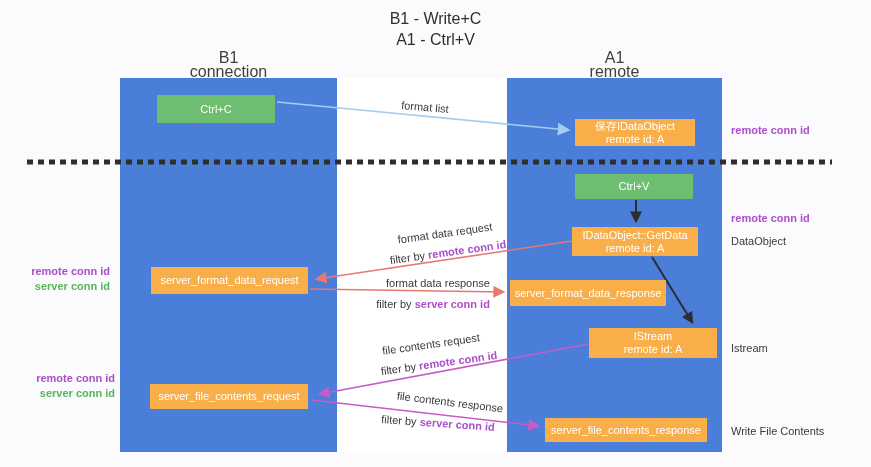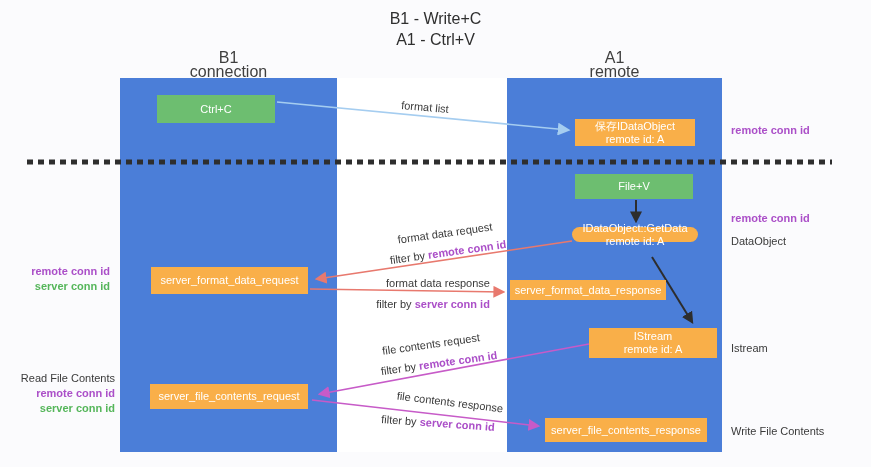--- a/index.html
+++ b/index.html
@@ -98,38 +98,38 @@
   <div class="box green" style="left:157px;top:95px;width:118px;height:28px;">
     <span>Ctrl+C</span>
   </div>
 
   <div class="box orange" style="left:575px;top:119px;width:120px;height:27px;">
     <span>保存IDataObject</span>
     <span>remote id: A</span>
   </div>
 
   <div class="box green" style="left:575px;top:174px;width:118px;height:25px;">
-    <span>File+V</span>
+    <span>Ctrl+V</span>
   </div>
 
-  <div class="box orange" style="left:572px;top:227px;width:126px;height:15px;border-radius:12px;">
+  <div class="box orange" style="left:572px;top:227px;width:126px;height:29px;">
     <span>IDataObject::GetData</span>
     <span>remote id: A</span>
   </div>
 
   <div class="box orange" style="left:589px;top:328px;width:128px;height:30px;">
     <span>IStream</span>
     <span>remote id: A</span>
   </div>
 
   <div class="box orange" style="left:151px;top:267px;width:157px;height:27px;">
     <span>server_format_data_request</span>
   </div>
 
-  <div class="box orange" style="left:510px;top:280px;width:156px;height:20px;">
+  <div class="box orange" style="left:510px;top:280px;width:156px;height:26px;">
     <span>server_format_data_response</span>
   </div>
 
   <div class="box orange" style="left:150px;top:384px;width:158px;height:25px;">
     <span>server_file_contents_request</span>
   </div>
 
   <div class="box orange" style="left:545px;top:418px;width:162px;height:24px;">
     <span>server_file_contents_response</span>
   </div>
@@ -169,18 +169,17 @@
   <div class="sidelabel" style="left:731px;top:234px;">DataObject</div>
   <div class="sidelabel" style="left:731px;top:341px;">Istream</div>
   <div class="sidelabel" style="left:731px;top:424px;text-align:center;">Write File Contents</div>
 
   <div class="sidelabel ralign" style="left:5px;top:264px;width:105px;">
     <div><span class="purple">remote conn id</span></div>
     <div><span class="green">server conn id</span></div>
   </div>
 
   <div class="sidelabel ralign" style="left:5px;top:371px;width:110px;">
-    <div>Read File Contents</div>
     <div><span class="purple">remote conn id</span></div>
     <div><span class="green">server conn id</span></div>
   </div>
 
 </div>
 
 </body></html>

